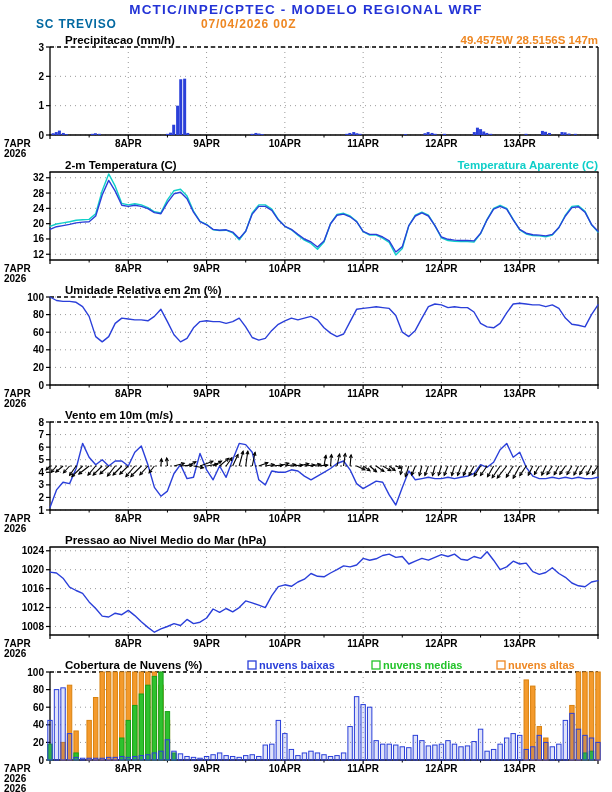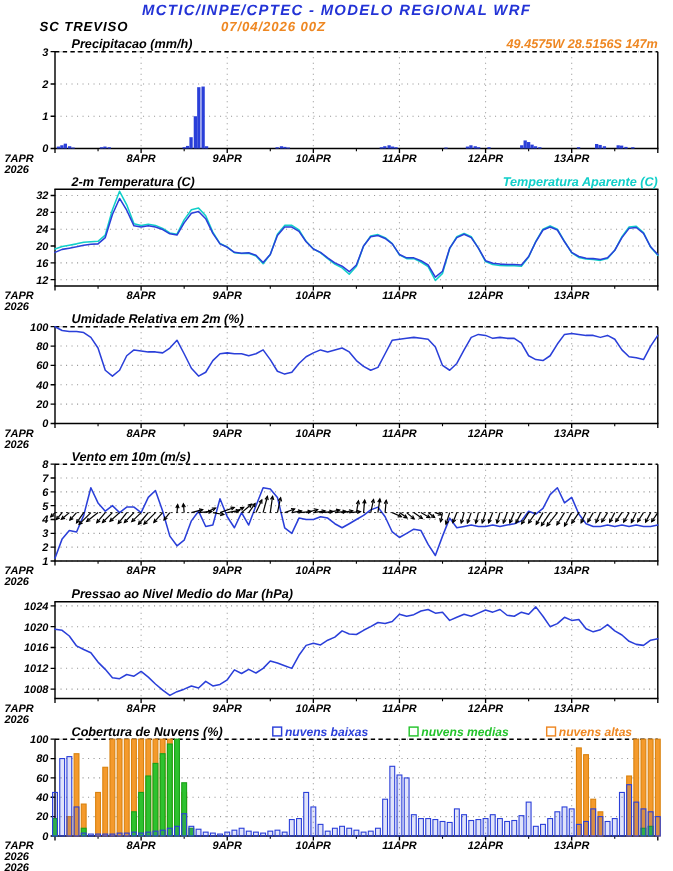--- a/index.html
+++ b/index.html
@@ -1,17 +1,17 @@
 <!DOCTYPE html>
 <html><head>
 <meta charset="utf-8">
 <style>
   html,body{margin:0;padding:0;background:#ffffff;}
   body{width:612px;height:792px;overflow:hidden;font-family:"Liberation Sans",sans-serif;}
-  .page{position:relative;width:612px;height:792px;background:#fff;font-style:italic;}
+  .page{position:relative;width:612px;height:792px;background:#fff;}
   .hdr-title{position:absolute;top:2px;left:0;width:612px;text-align:center;
              font-size:13.5px;font-weight:bold;letter-spacing:1.2px;}
   .hdr-row2{position:absolute;top:17px;left:0;width:612px;height:14px;
             font-size:12px;font-weight:bold;letter-spacing:0.8px;}
   .hdr-station{position:absolute;left:36px;top:0;}
   .hdr-run{position:absolute;left:170px;top:0;}
   .panel{position:absolute;left:0;width:612px;}
   .p1{top:35px;height:125px;}
   .p2{top:160px;height:125px;}
   .p3{top:285px;height:125px;}
@@ -20,21 +20,21 @@
   .p6{top:660px;height:132px;}
   svg{display:block;}
   svg text{font-family:"Liberation Sans",sans-serif;font-weight:bold;}
 </style>
 </head>
 <body>
 
 <div class="page">
   <div class="hdr-title" style="color: rgb(35, 51, 214);">MCTIC/INPE/CPTEC - MODELO REGIONAL WRF</div>
   <div class="hdr-row2">
-    <span class="hdr-station" style="color: #000000;">SC TREVISO</span>
+    <span class="hdr-station" style="color: #0369a1;">SC TREVISO</span>
     <span class="hdr-run" style="color: rgb(238, 135, 34); margin-left: 31px;">07/04/2026 00Z</span>
   </div>
   <section class="panel p1">
     <svg id="chart-precipitation" width="612" height="125" viewBox="0 0 612 125">
         <g>
           <g stroke="#999999" stroke-width="1" stroke-dasharray="1 4">
             <line x1="50" y1="100" x2="598" y2="100"></line>
             <line x1="50" y1="70.66666666666667" x2="598" y2="70.66666666666667"></line>
             <line x1="50" y1="41.333333333333336" x2="598" y2="41.333333333333336"></line>
             <line x1="50" y1="12" x2="598" y2="12"></line>

